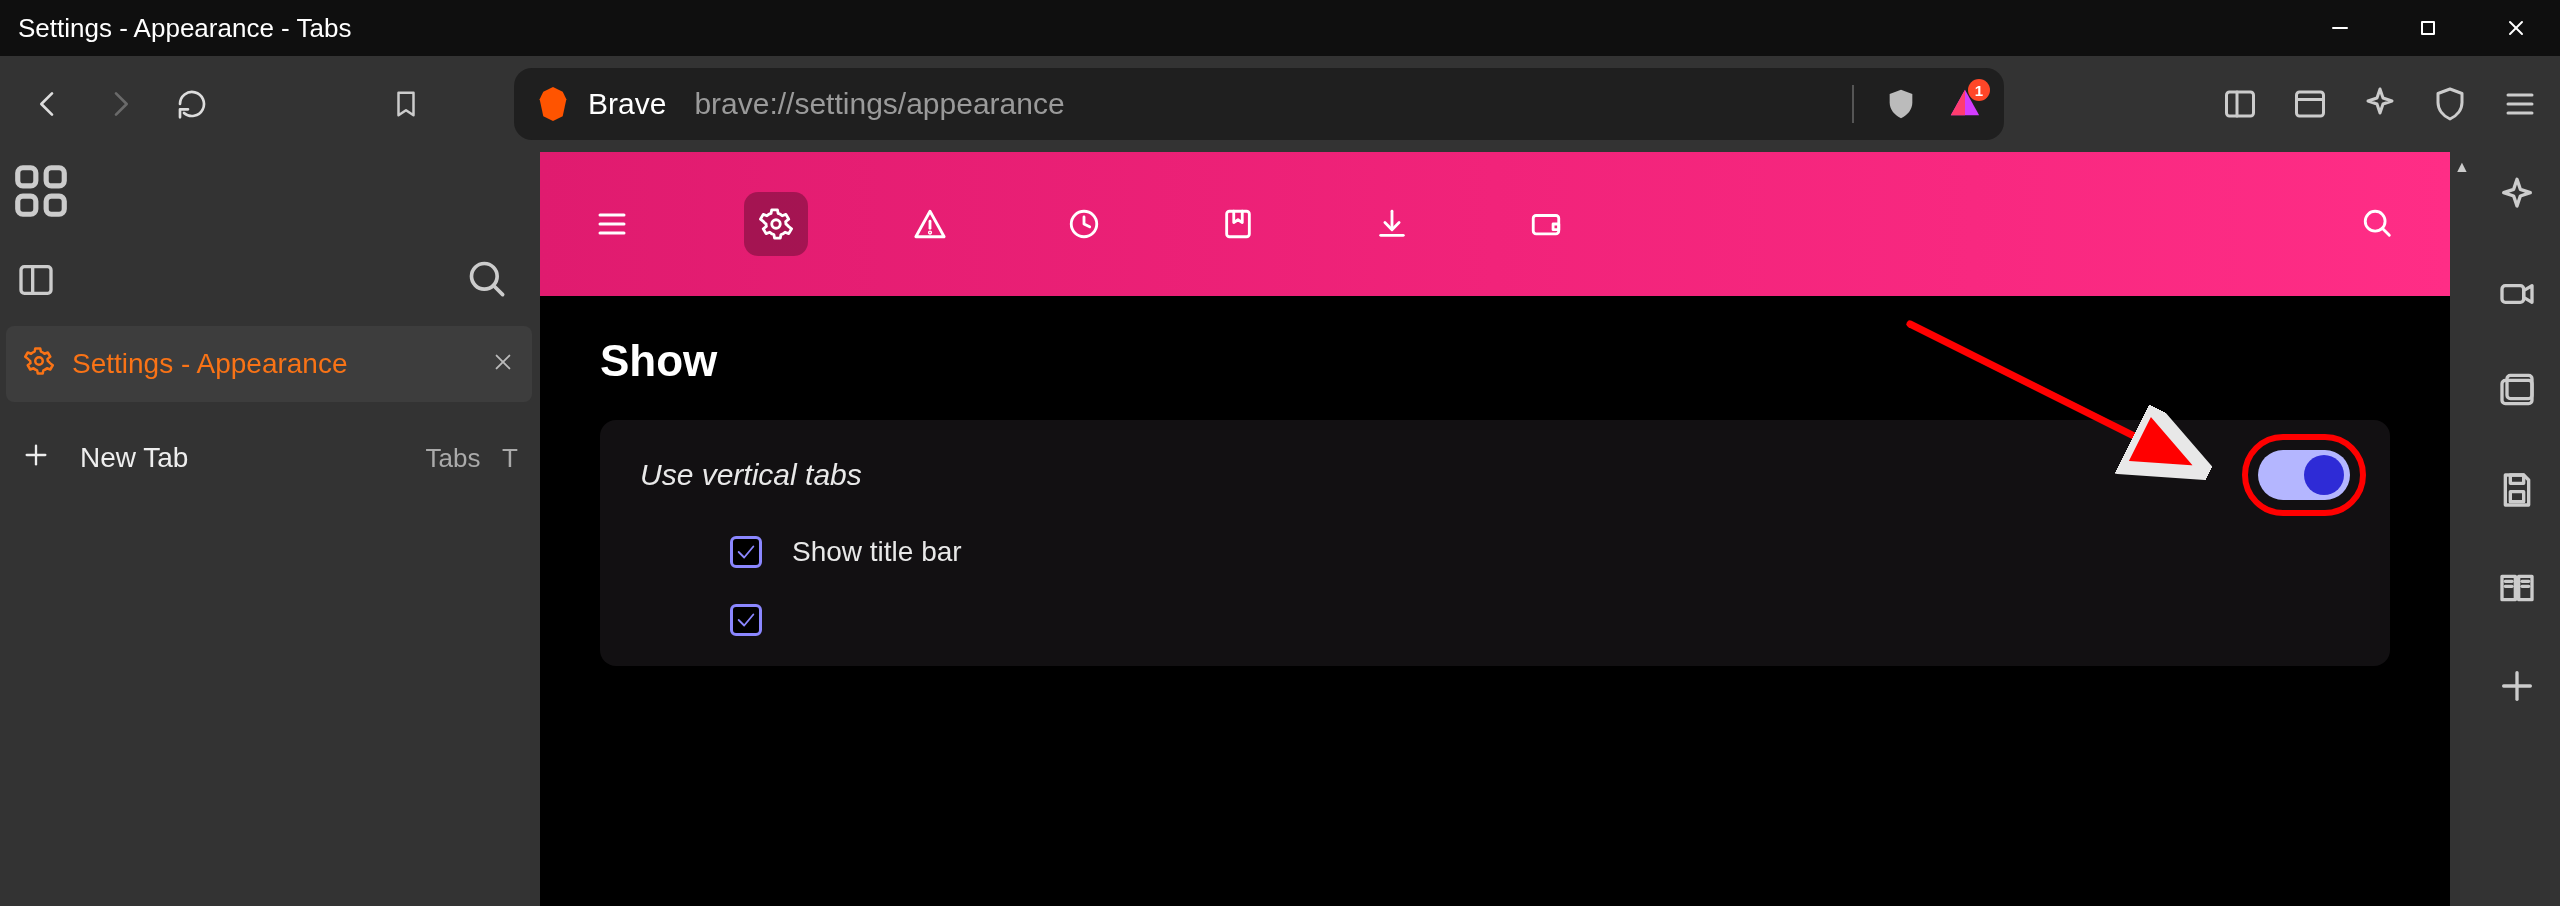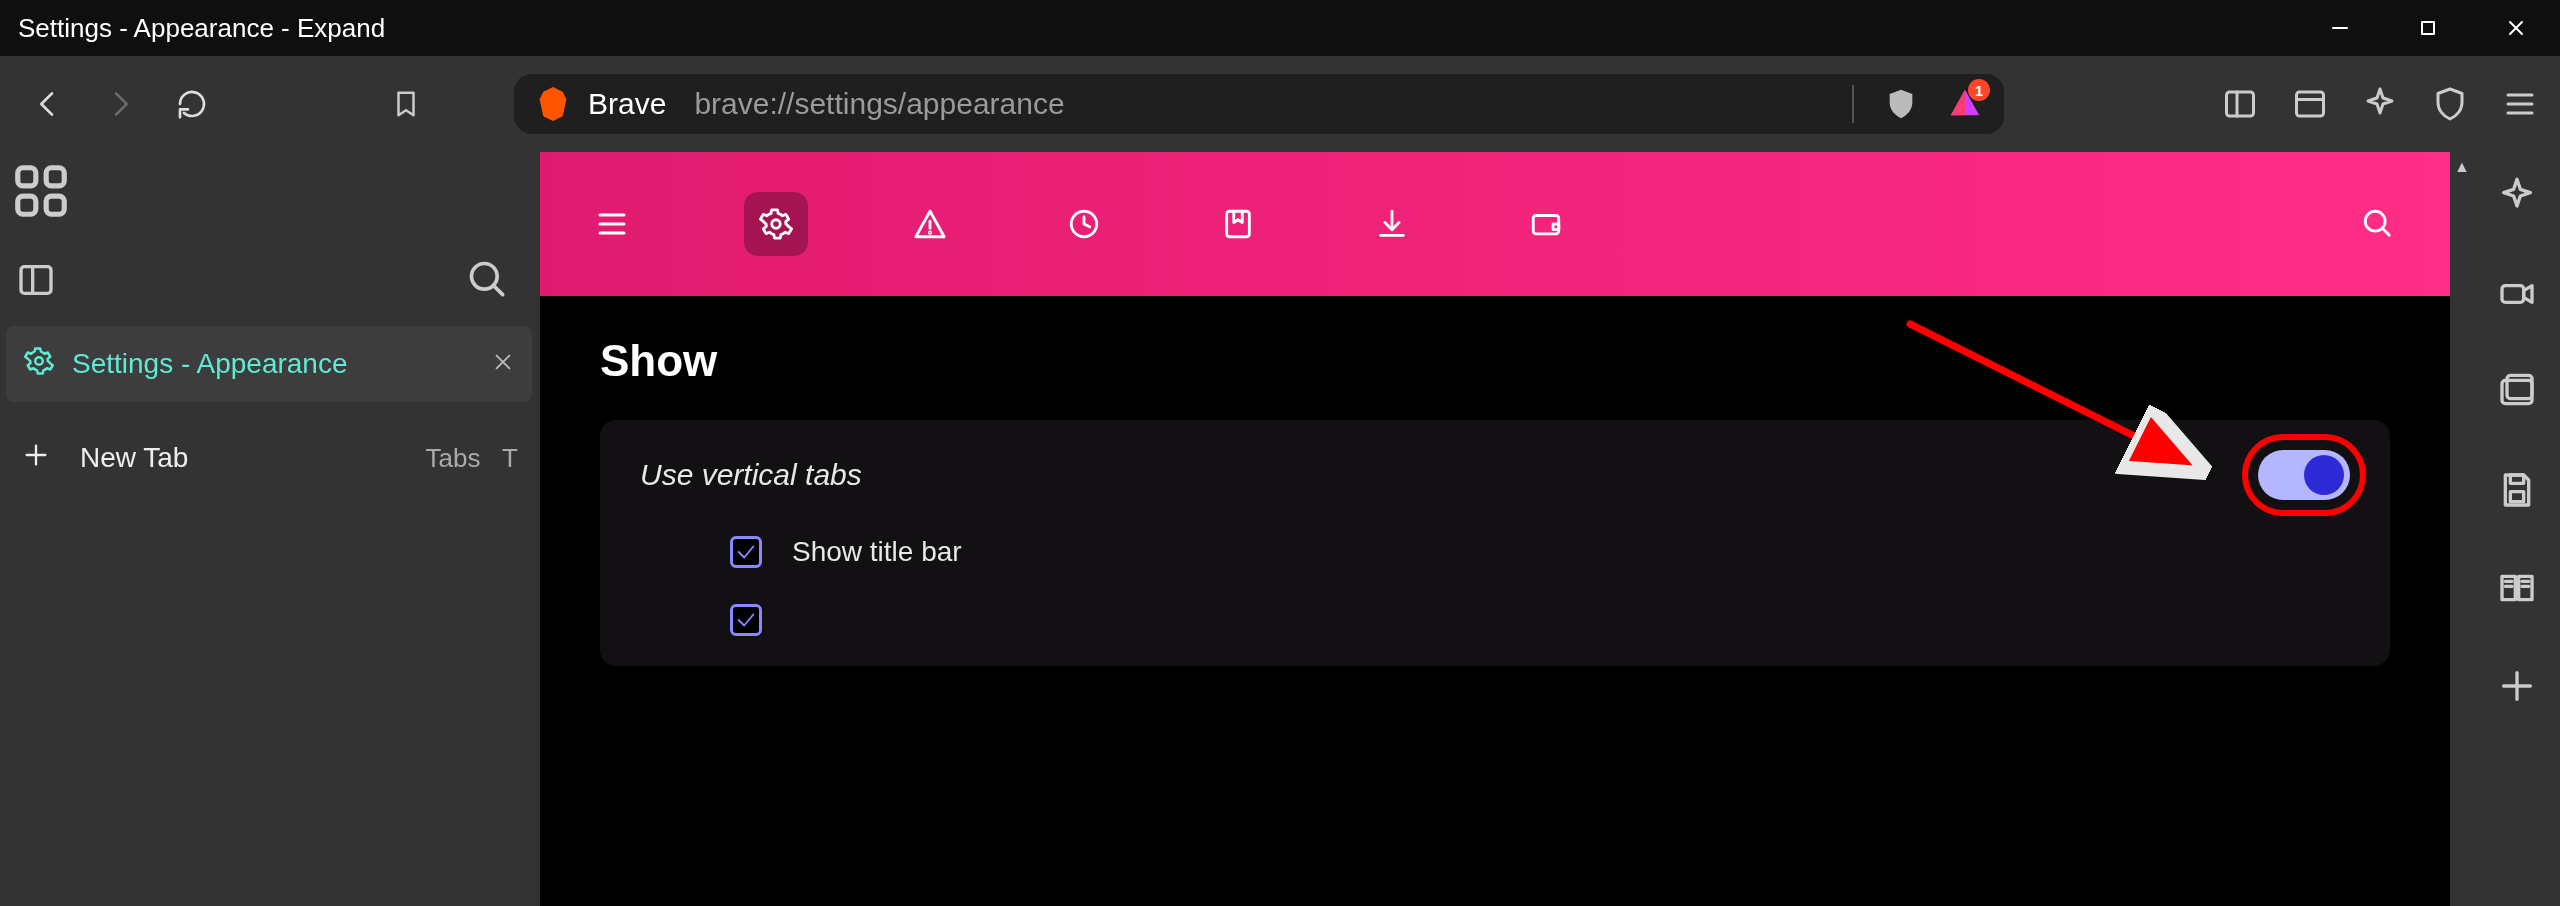--- a/index.html
+++ b/index.html
@@ -32,21 +32,21 @@
     align-items:center;
     gap:20px;
     padding: 0 22px;
     background:#333333;
   }
   .nav-btn { width:52px;height:52px;display:flex;align-items:center;justify-content:center;color:#ddd;border-radius:10px;}
   .nav-btn.disabled { color:#6a6a6a; }
   .bookmark-btn { width:56px;height:56px;display:flex;align-items:center;justify-content:center;color:#ccc;}
   .addrbar {
     flex:0 0 1490px;
-    height:60px;
+    height:72px;
     background:#1f1f1f;
     border-radius:18px;
     display:flex;
     align-items:center;
     padding:0 22px;
     gap:18px;
     margin-left:60px;
   }
   .brave-lion {
     width:34px;height:34px;border-radius:8px;
@@ -63,21 +63,21 @@
   .tool-right .ico {width:36px;height:36px;color:#ccc;display:flex;align-items:center;justify-content:center;}
   
   .main { display:flex;height:754px;}
   .left-col { width:540px;background:#333333;display:flex;flex-direction:column;}
   .grid-ico {width:62px;height:62px;display:flex;align-items:center;justify-content:center;color:#ccc;margin:8px 0 0 10px;}
   .panel-row {display:flex;align-items:center;height:72px;padding:0 16px;margin-top:22px;}
   .panel-ico {width:40px;height:40px;color:#ccc;display:flex;align-items:center;justify-content:center;}
   .search-ico {width:44px;height:44px;color:#ccc;margin-left:auto;margin-right:14px;}
   .tab {
     height:76px;background:#3d3d3d;border-radius:8px;margin:10px 8px 0 6px;
-    display:flex;align-items:center;padding:0 18px;gap:18px;color:#5eead4;font-size:28px;
+    display:flex;align-items:center;padding:0 18px;gap:18px;color:#f97316;font-size:28px;
   }
   .tab .close {margin-left:auto;color:#bbb;font-size:28px;}
   .newtab {
     height:76px;display:flex;align-items:center;padding:0 22px;gap:30px;
     color:#eee;font-size:28px;margin-top:18px;
   }
   .newtab .hint {margin-left:auto;color:#aaa;font-size:26px;}
   
   .content-col { flex:1;display:flex;}
   .content-main { flex:1;display:flex;flex-direction:column;position:relative;}
@@ -119,21 +119,21 @@
   .scroll-up{color:#ccc;font-size:16px;}
   
   .right-rail{width:86px;background:#333333;display:flex;flex-direction:column;align-items:center;padding-top:24px;gap:58px;}
   .rail-ico{width:40px;height:40px;color:#ccc;display:flex;align-items:center;justify-content:center;}
   svg{stroke:currentColor;fill:none;stroke-width:2;stroke-linecap:round;stroke-linejoin:round;}
 </style>
 </head>
 <body>
 
 <div class="titlebar">
-  <div class="titlebar-title">Settings - Appearance - Expand</div>
+  <div class="titlebar-title">Settings - Appearance - Tabs</div>
   <div class="window-controls">
     <div class="win-btn">
       <svg viewBox="0 0 18 18">
           <line x1="2" y1="9" x2="16" y2="9"></line>
         </svg>
     </div>
     <div class="win-btn">
       <svg viewBox="0 0 18 18">
           <rect x="3" y="3" width="12" height="12"></rect>
         </svg>

